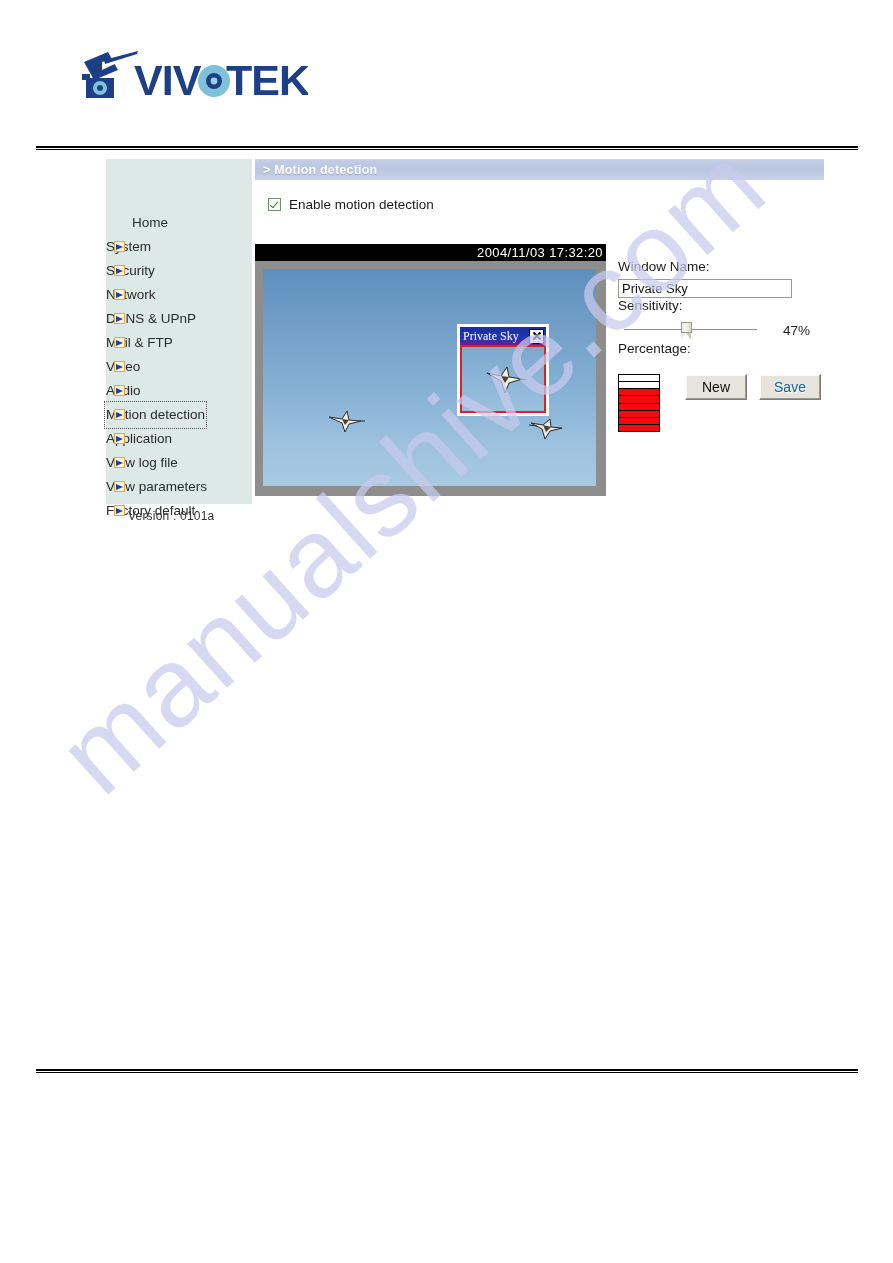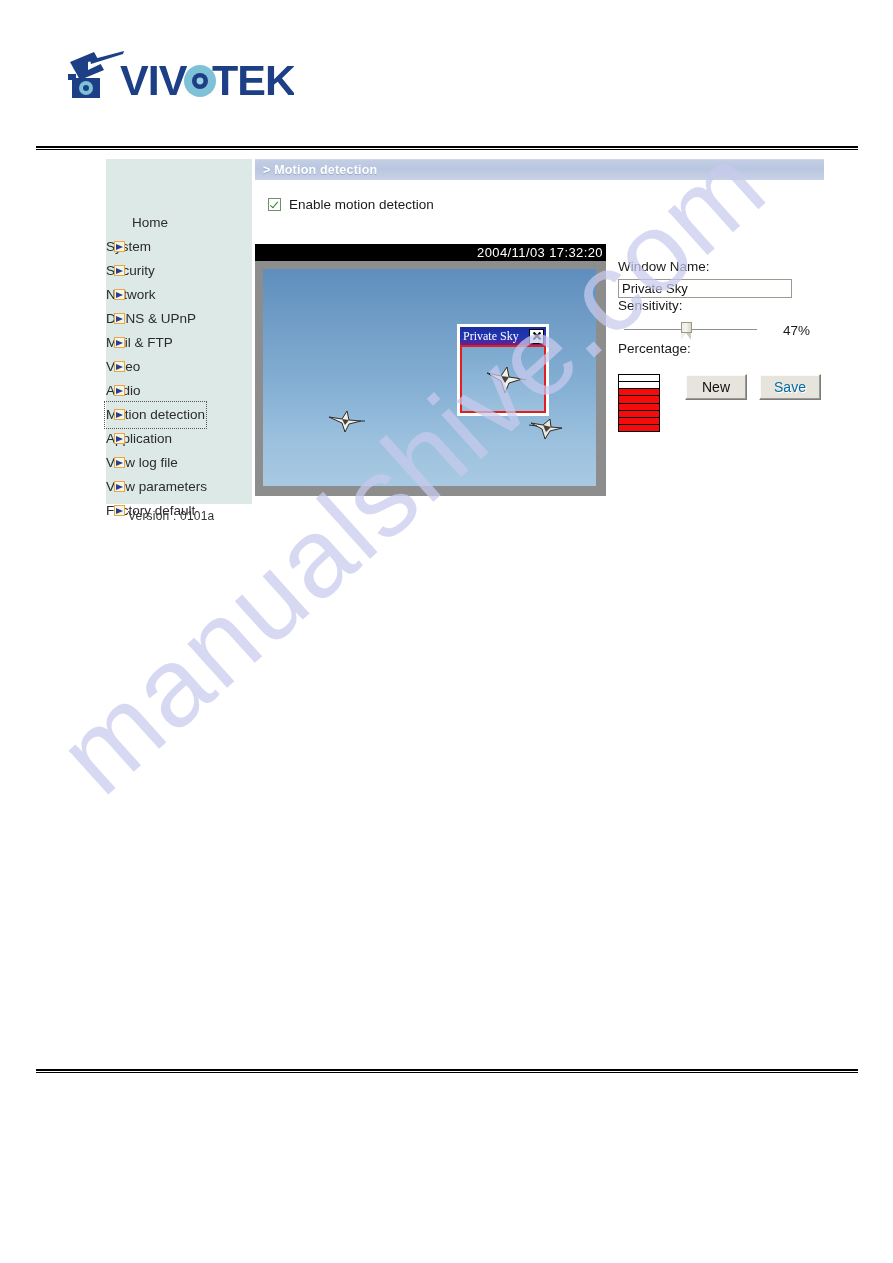--- a/index.html
+++ b/index.html
@@ -35,21 +35,21 @@
     color: #c9cbee;
     opacity: .72;
     white-space: nowrap;
     transform: rotate(-42deg);
     transform-origin: left bottom;
   }
 
   
   #logo-block {
     position: absolute;
-    left: 64px;
+    left: 78px;
     top: 48px;
     width: 230px;
     height: 66px;
     z-index: 5;
   }
 
   
   .page-rule {
     position: absolute;
     left: 36px;

